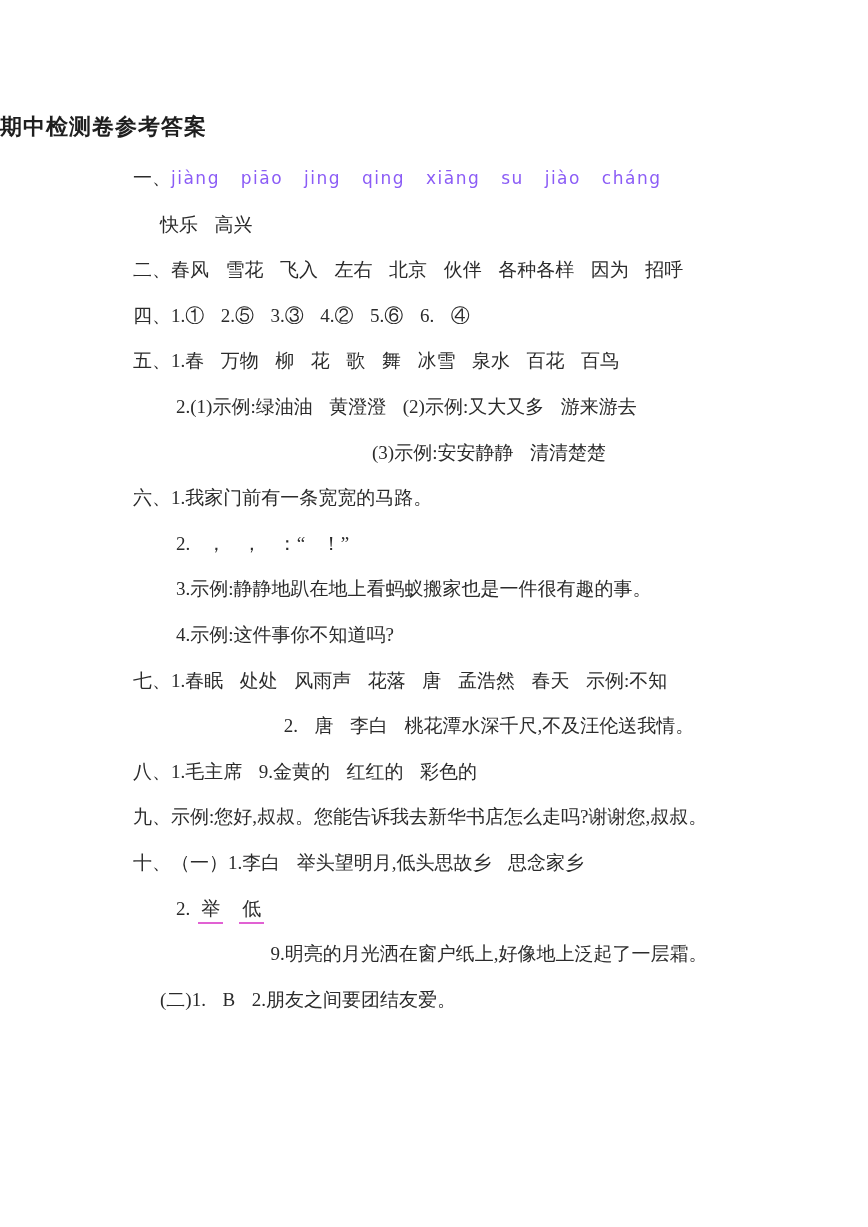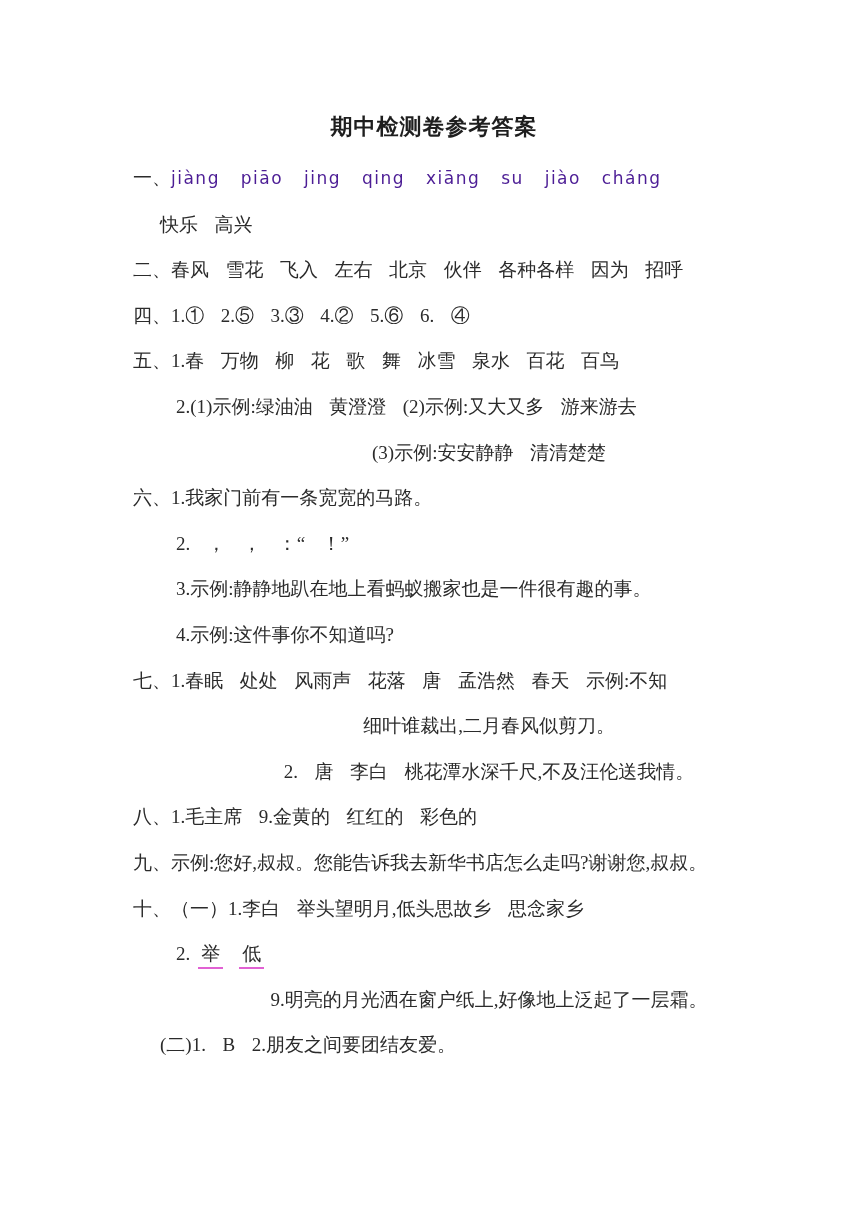--- a/index.html
+++ b/index.html
@@ -11,21 +11,20 @@
     position: relative;
     width: 868px;
     height: 1227px;
     background: #ffffff;
     overflow: hidden;
     font-family: "Liberation Serif", "DejaVu Serif", serif;
     color: #2b2b2b;
   }
   .title {
     padding-top: 112px;
-    text-align: center;
     font-size: 22px;
     font-weight: bold;
     line-height: 30px;
     letter-spacing: 1px;
     color: #1e1e1e;
   }
   .content {
     margin-top: 13px;
     padding-left: 133px;
     padding-right: 60px;
@@ -37,21 +36,21 @@
     word-spacing: 0.62em;
   }
   .indent-sm { padding-left: 27px; }
   .indent-md { padding-left: 37px; text-align: center; }
   .indent-lg { padding-left: 43px; }
   .pinyin-text {
     font-family: "DejaVu Sans", "Liberation Sans", sans-serif;
     font-size: 17px;
     letter-spacing: 1.5px;
     word-spacing: 14px;
-    color: #4c1d95;
+    color: #8b5cf6;
   }
   .seq-marker { word-spacing: 0; }
   .underlined-word {
     display: inline-block;
     border-bottom: 2px solid #e161d3;
     padding: 0 3px 1px 3px;
     line-height: 24px;
   }
   .uw-gap { margin-left: 16px; }
   .uw-first { margin-left: 8px; }
@@ -83,21 +82,20 @@
     <div class="line">六、1.我家门前有一条宽宽的马路。</div>
 
     <div class="line indent-lg">2. ， ， ：“ ！”</div>
 
     <div class="line indent-lg">3.示例:静静地趴在地上看蚂蚁搬家也是一件很有趣的事。</div>
 
     <div class="line indent-lg">4.示例:这件事你不知道吗?</div>
 
     <div class="line">七、1.春眠 处处 风雨声 花落 唐 孟浩然 春天 示例:不知</div>
 
-    <div class="line indent-md">细叶谁裁出,二月春风似剪刀。</div>
 
     <div class="line indent-md">2. 唐 李白 桃花潭水深千尺,不及汪伦送我情。</div>
 
     <div class="line">八、1.毛主席 9.金黄的 红红的 彩色的</div>
 
     <div class="line">九、示例:您好,叔叔。您能告诉我去新华书店怎么走吗?谢谢您,叔叔。</div>
 
     <div class="line">十、（一）1.李白 举头望明月,低头思故乡 思念家乡</div>
 
     <div class="line indent-lg"><span>2.</span><span class="underlined-word uw-first">举</span><span class="underlined-word uw-gap">低</span></div>

